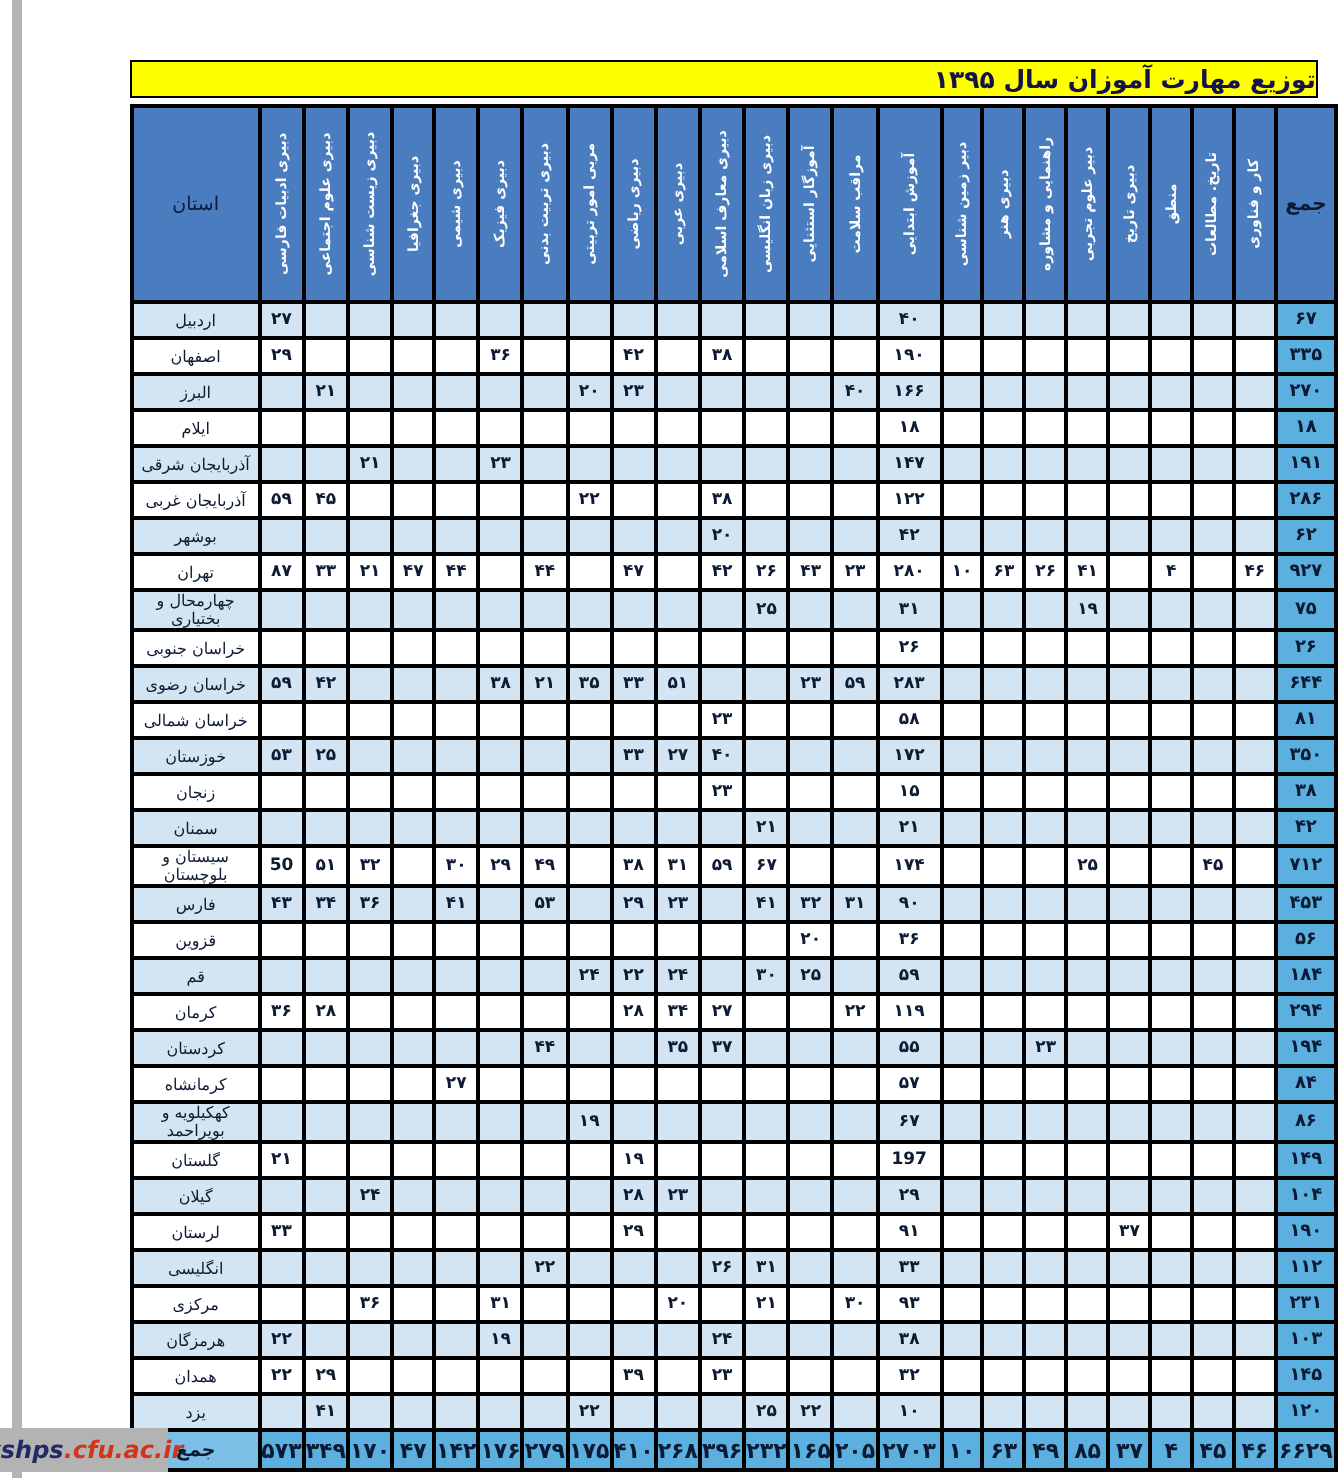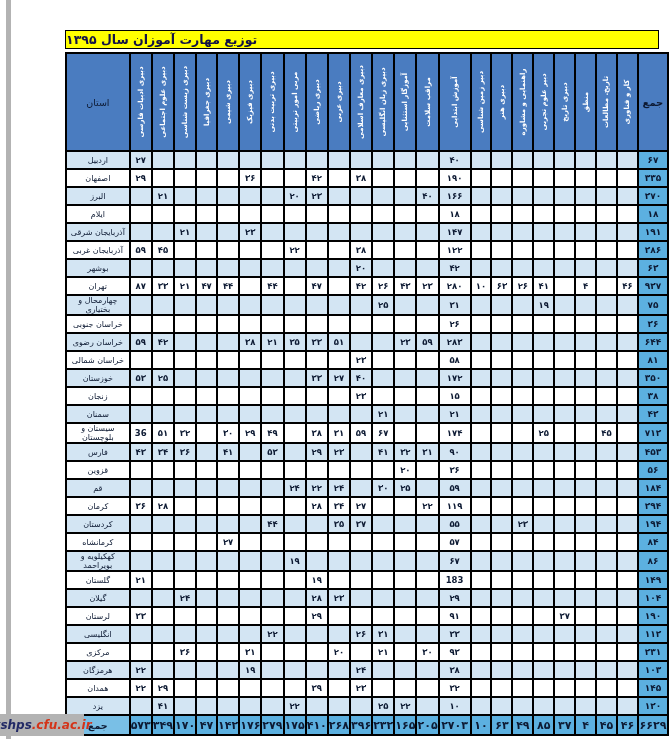--- a/index.html
+++ b/index.html
@@ -21,21 +21,21 @@
     overflow:hidden;
   }
   .scan-strip{
     position:absolute;left:6px;top:0;width:5px;height:739px;
     background:#9a9a9a;opacity:.75;
   }
   .title-bar{
     position:absolute;left:65px;top:30px;width:592px;height:17px;
     background:var(--title-yellow);
     border:1px solid #000;
-    display:flex;align-items:center;justify-content:flex-end;
+    display:flex;align-items:center;justify-content:flex-start;
     font-size:12.5px;font-weight:bold;color:#131347;
     direction:rtl;
   }
   table.grid{
     position:absolute;left:65px;top:52px;
     border-collapse:collapse;table-layout:fixed;
     direction:ltr;
   }
   table.grid td, table.grid th{
     border:2px solid #000;
@@ -603,21 +603,21 @@
           <td class="val"></td>
           <td class="val"></td>
           <td class="val"></td>
           <td class="val"></td>
           <td class="val"></td>
           <td class="val"></td>
           <td class="sum">۴۲</td>
         </tr>
         <tr>
           <td class="pname">سیستان و بلوچستان</td>
-          <td class="val">36</td>
+          <td class="val">50</td>
           <td class="val">۵۱</td>
           <td class="val">۳۲</td>
           <td class="val"></td>
           <td class="val">۳۰</td>
           <td class="val">۲۹</td>
           <td class="val">۴۹</td>
           <td class="val"></td>
           <td class="val">۳۸</td>
           <td class="val">۳۱</td>
           <td class="val">۵۹</td>
@@ -833,21 +833,21 @@
           <td class="val"></td>
           <td class="val"></td>
           <td class="val"></td>
           <td class="val"></td>
           <td class="val">۱۹</td>
           <td class="val"></td>
           <td class="val"></td>
           <td class="val"></td>
           <td class="val"></td>
           <td class="val"></td>
-          <td class="val">183</td>
+          <td class="val">197</td>
           <td class="val"></td>
           <td class="val"></td>
           <td class="val"></td>
           <td class="val"></td>
           <td class="val"></td>
           <td class="val"></td>
           <td class="val"></td>
           <td class="val"></td>
           <td class="sum">۱۴۹</td>
         </tr>

